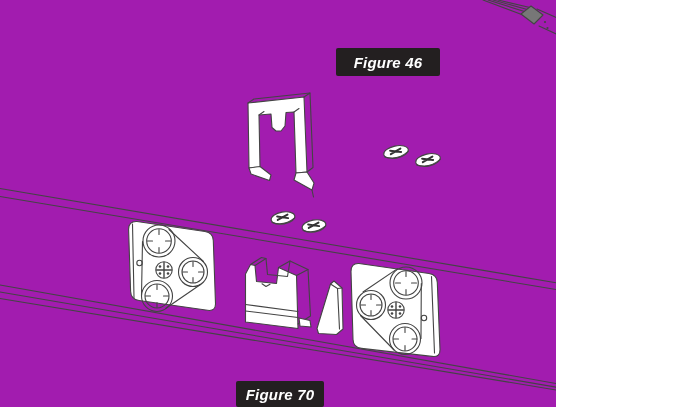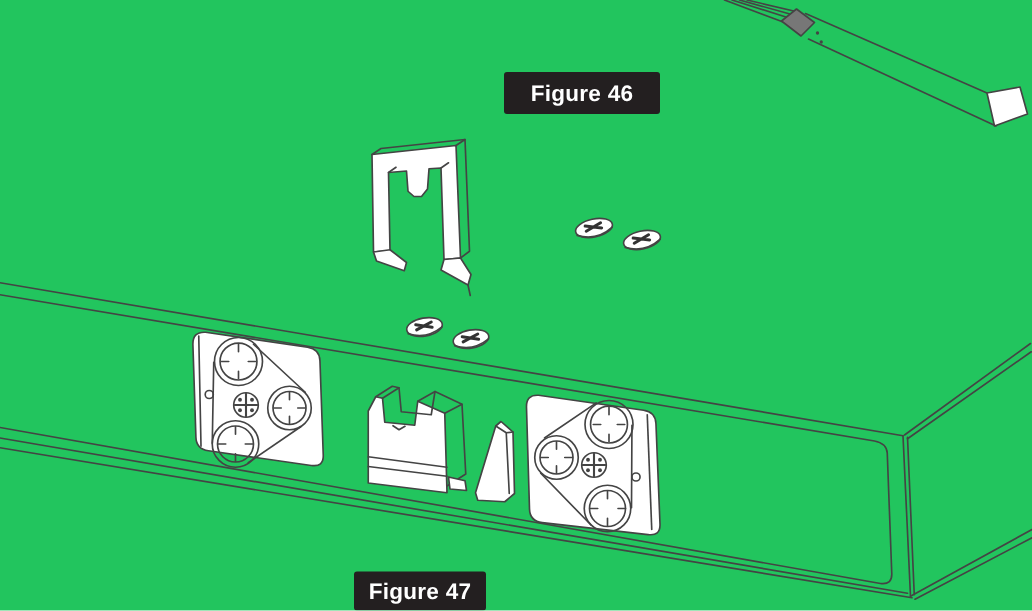--- a/index.html
+++ b/index.html
@@ -1,18 +1,19 @@
 <!DOCTYPE html>
 <html><head>
 <meta charset="utf-8">
 <style>
   html,body{margin:0;padding:0;background:#fff;}
   .page{
-    position:relative;width:688px;height:407px;background:#22c55e;overflow:hidden;
+    position:relative;width:556px;height:407px;background:#a21caf;overflow:hidden;
     font-family:"Liberation Sans",sans-serif;
+    font-style:italic;
   }
   .art{position:absolute;left:0;top:0;}
   .fig-label{
     position:absolute;background:#231f20;color:#ffffff;font-weight:bold;
     font-size:15px;display:flex;align-items:center;justify-content:center;
     border-radius:2px;letter-spacing:.2px;
   }
   .fig-label.top{left:336px;top:48px;width:104px;height:28px;}
   .fig-label.bottom{left:236px;top:381px;width:88px;height:26px;}
 </style>
@@ -161,15 +162,15 @@
         <circle cx="400" cy="306.5" r="1.3" fill="#444" stroke="none"></circle>
         <circle cx="392" cy="313.5" r="1.3" fill="#444" stroke="none"></circle>
         <circle cx="400" cy="313.5" r="1.3" fill="#444" stroke="none"></circle>
       </g>
 
     </g>
   </svg>
 
   <div class="fig-label top">Figure 46</div>
 
-  <div class="fig-label bottom">Figure 47</div>
+  <div class="fig-label bottom">Figure 70</div>
 
 </div>
 
 </body></html>

